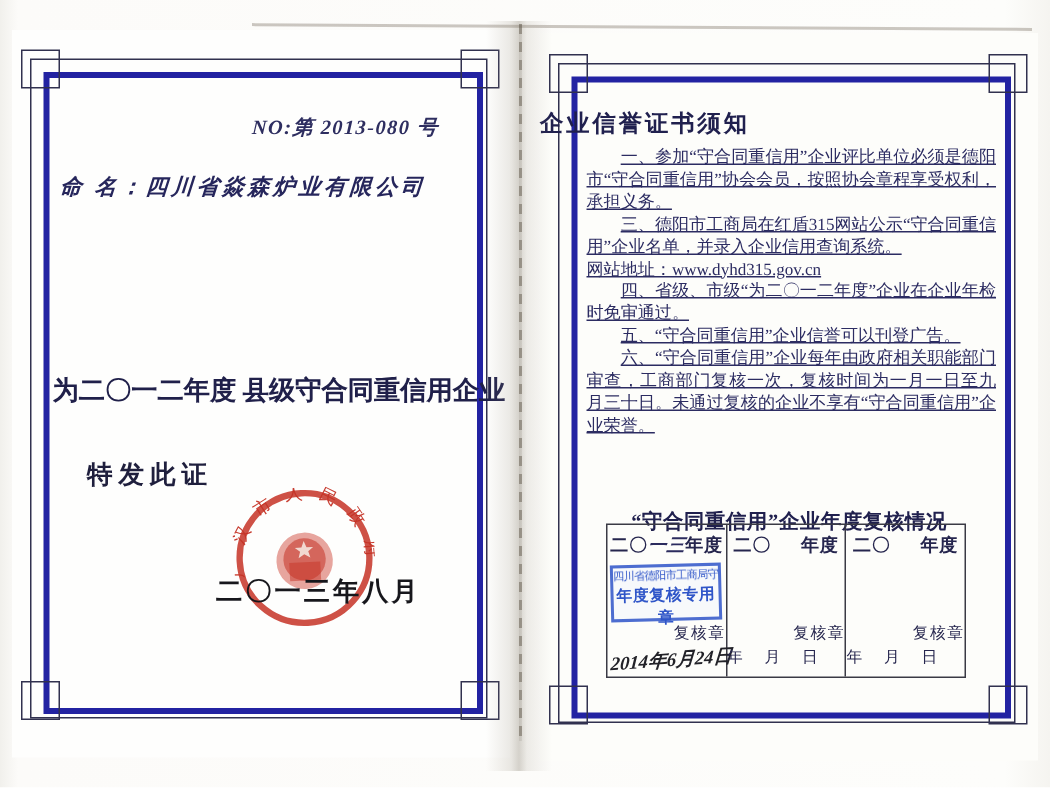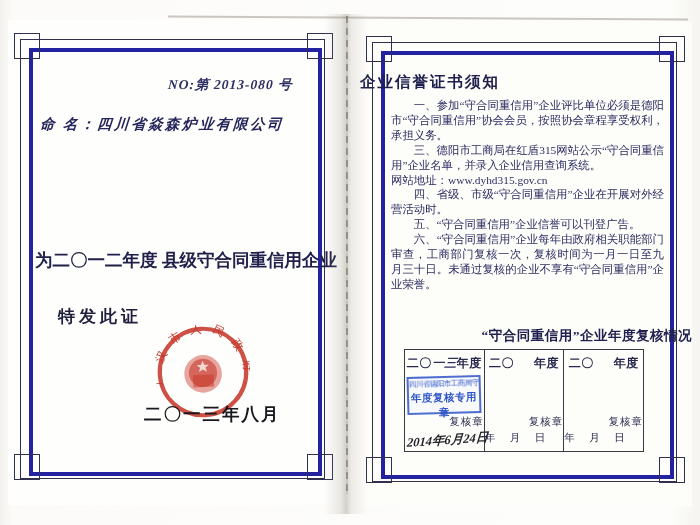--- a/index.html
+++ b/index.html
@@ -26,27 +26,27 @@
   .page-left .c-bl{left:6px;bottom:25px;}.page-left .c-br{right:7px;bottom:25px;}
   .page-right .c-tl{left:6px;top:14px;}  .page-right .c-tr{right:7px;top:14px;}
   .page-right .c-bl{left:6px;bottom:24px;}.page-right .c-br{right:7px;bottom:24px;}
 
   .hand{font-style:italic;color:#2b2b5e;}
   .no-line{position:absolute;left:160px;top:56px;font-size:13.5px;font-weight:bold;letter-spacing:1px;color:#2e2e60;transform:skewX(-3deg);}
   .name-line{position:absolute;left:32px;top:95px;font-size:14.5px;font-weight:bold;letter-spacing:2.5px;color:#26265c;transform:skewX(-4deg);white-space:nowrap;}
   .award-line{position:absolute;left:27px;top:228px;width:292px;font-size:17.5px;font-weight:bold;color:#20204a;letter-spacing:0;white-space:nowrap;}
   .issue-line{position:absolute;left:50px;top:285px;font-size:17px;font-weight:bold;letter-spacing:4px;color:#1f1f3d;}
   .seal-wrap{position:absolute;left:148px;top:305px;width:94px;height:94px;transform:rotate(-3deg);}
-  .date-line{position:absolute;left:136px;top:382px;font-size:17.5px;font-weight:bold;letter-spacing:2px;color:#17171c;z-index:5;white-space:nowrap;}
+  .date-line{position:absolute;left:136px;top:362px;font-size:17.5px;font-weight:bold;letter-spacing:2px;color:#17171c;z-index:5;white-space:nowrap;}
 
   .notice-title{position:absolute;left:0;right:0;top:50px;font-size:15.5px;font-weight:bold;letter-spacing:2px;color:#20204e;}
   .notice-body{position:absolute;left:31px;top:76px;width:273px;font-size:11.4px;line-height:14.9px;color:#2c2c62;text-align:justify;}
-  .notice-body p{margin:0;text-indent:2em;}
+  .notice-body p{margin:0;text-indent:2em;text-decoration:underline;}
   .notice-body p.no-indent{text-indent:0;}
-  .review-heading{position:absolute;left:0;right:0;top:305px;text-align:right;font-size:13.5px;font-weight:bold;color:#20204e;letter-spacing:.5px;}
+  .review-heading{position:absolute;left:0;right:0;top:317px;text-align:center;font-size:13.5px;font-weight:bold;color:#20204e;letter-spacing:.5px;}
   .review-table{position:absolute;left:44px;top:327px;width:238px;height:101px;display:flex;border:1.2px solid #3a3a44;}
   .review-cell{position:relative;flex:1;border-right:1.2px solid #3a3a44;}
   .review-cell:last-child{border-right:none;}
   .cell-header{position:absolute;left:0;right:0;top:5px;text-align:center;font-size:12px;font-weight:bold;color:#26264e;letter-spacing:.5px;white-space:nowrap;}
   .year-fill{display:inline-block;min-width:20px;font-style:italic;color:#2b2b5e;transform:skewX(-6deg);}
   .blue-stamp{
     position:absolute;left:2px;right:3px;top:26px;height:34px;
     border:2.5px solid rgba(47,85,200,.85);color:#2f55c8;text-align:center;
     transform:rotate(-1.5deg);background:rgba(230,238,255,.25);
   }
@@ -108,21 +108,21 @@
     <div class="corner c-tr"></div>
     <div class="corner c-bl"></div>
     <div class="corner c-br"></div>
 
     <div class="notice-title">企业信誉证书须知</div>
 
     <div class="notice-body">
       <p>一、参加“守合同重信用”企业评比单位必须是德阳市“守合同重信用”协会会员，按照协会章程享受权利，承担义务。</p>
       <p>三、德阳市工商局在红盾315网站公示“守合同重信用”企业名单，并录入企业信用查询系统。</p>
       <p class="no-indent">网站地址：www.dyhd315.gov.cn</p>
-      <p>四、省级、市级“守合同重信用”企业在开展对外经营活动时。</p>
+      <p>四、省级、市级“为二〇一二年度”企业在企业年检时免审通过。</p>
       <p>五、“守合同重信用”企业信誉可以刊登广告。</p>
       <p>六、“守合同重信用”企业每年由政府相关职能部门审查，工商部门复核一次，复核时间为一月一日至九月三十日。未通过复核的企业不享有“守合同重信用”企业荣誉。</p>
     </div>
 
     <div class="review-heading">“守合同重信用”企业年度复核情况</div>
 
     <div class="review-table">
 
       <div class="review-cell">
         <div class="cell-header">

